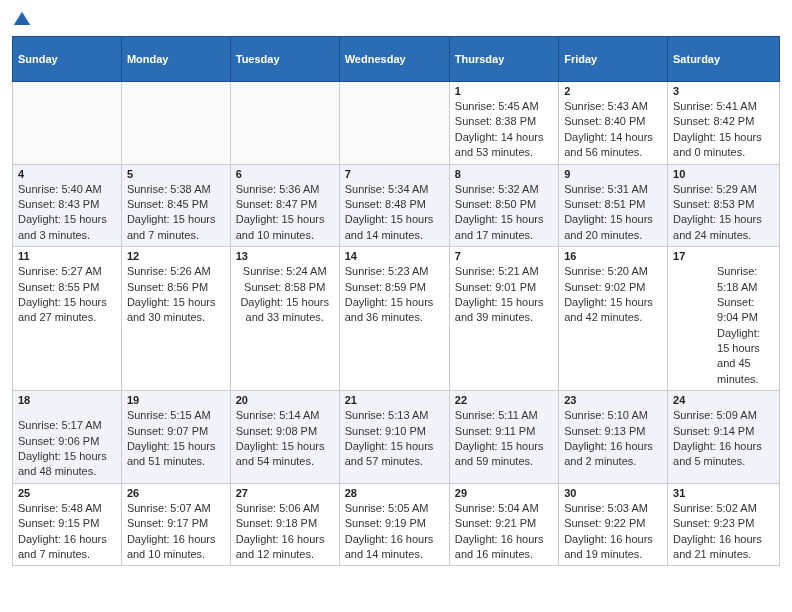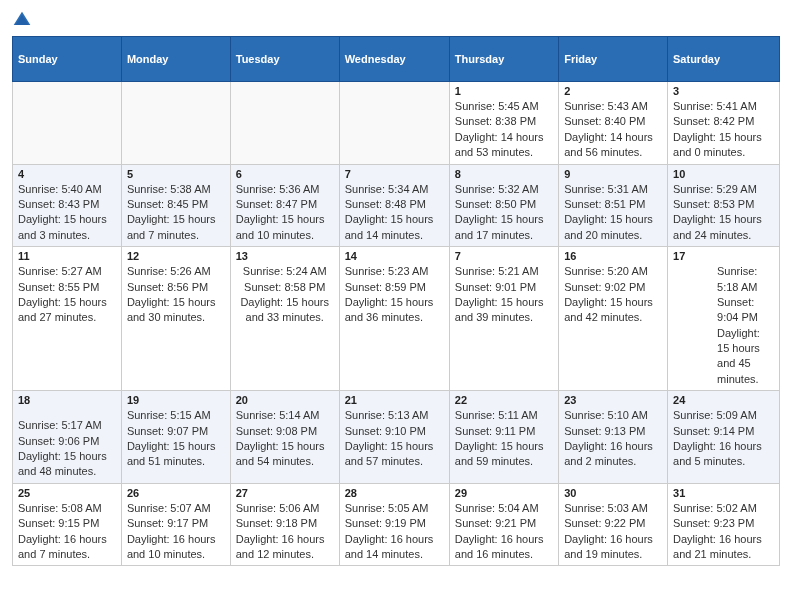--- a/index.html
+++ b/index.html
@@ -309,21 +309,21 @@
             <span class="day-num">24</span>
             <div class="day-info" style="white-space: pre-line;">Sunrise: 5:09 AM
 Sunset: 9:14 PM
 Daylight: 16 hours
 and 5 minutes.</div>
           </td>
         </tr>
         <tr>
           <td>
             <span class="day-num">25</span>
-            <div class="day-info" style="white-space: pre-line;">Sunrise: 5:08 AM
+            <div class="day-info" style="white-space: pre-line;">Sunrise: 5:48 AM
 Sunset: 9:15 PM
 Daylight: 16 hours
 and 7 minutes.</div>
           </td>
           <td>
             <span class="day-num">26</span>
             <div class="day-info" style="white-space: pre-line;">Sunrise: 5:07 AM
 Sunset: 9:17 PM
 Daylight: 16 hours
 and 10 minutes.</div>

